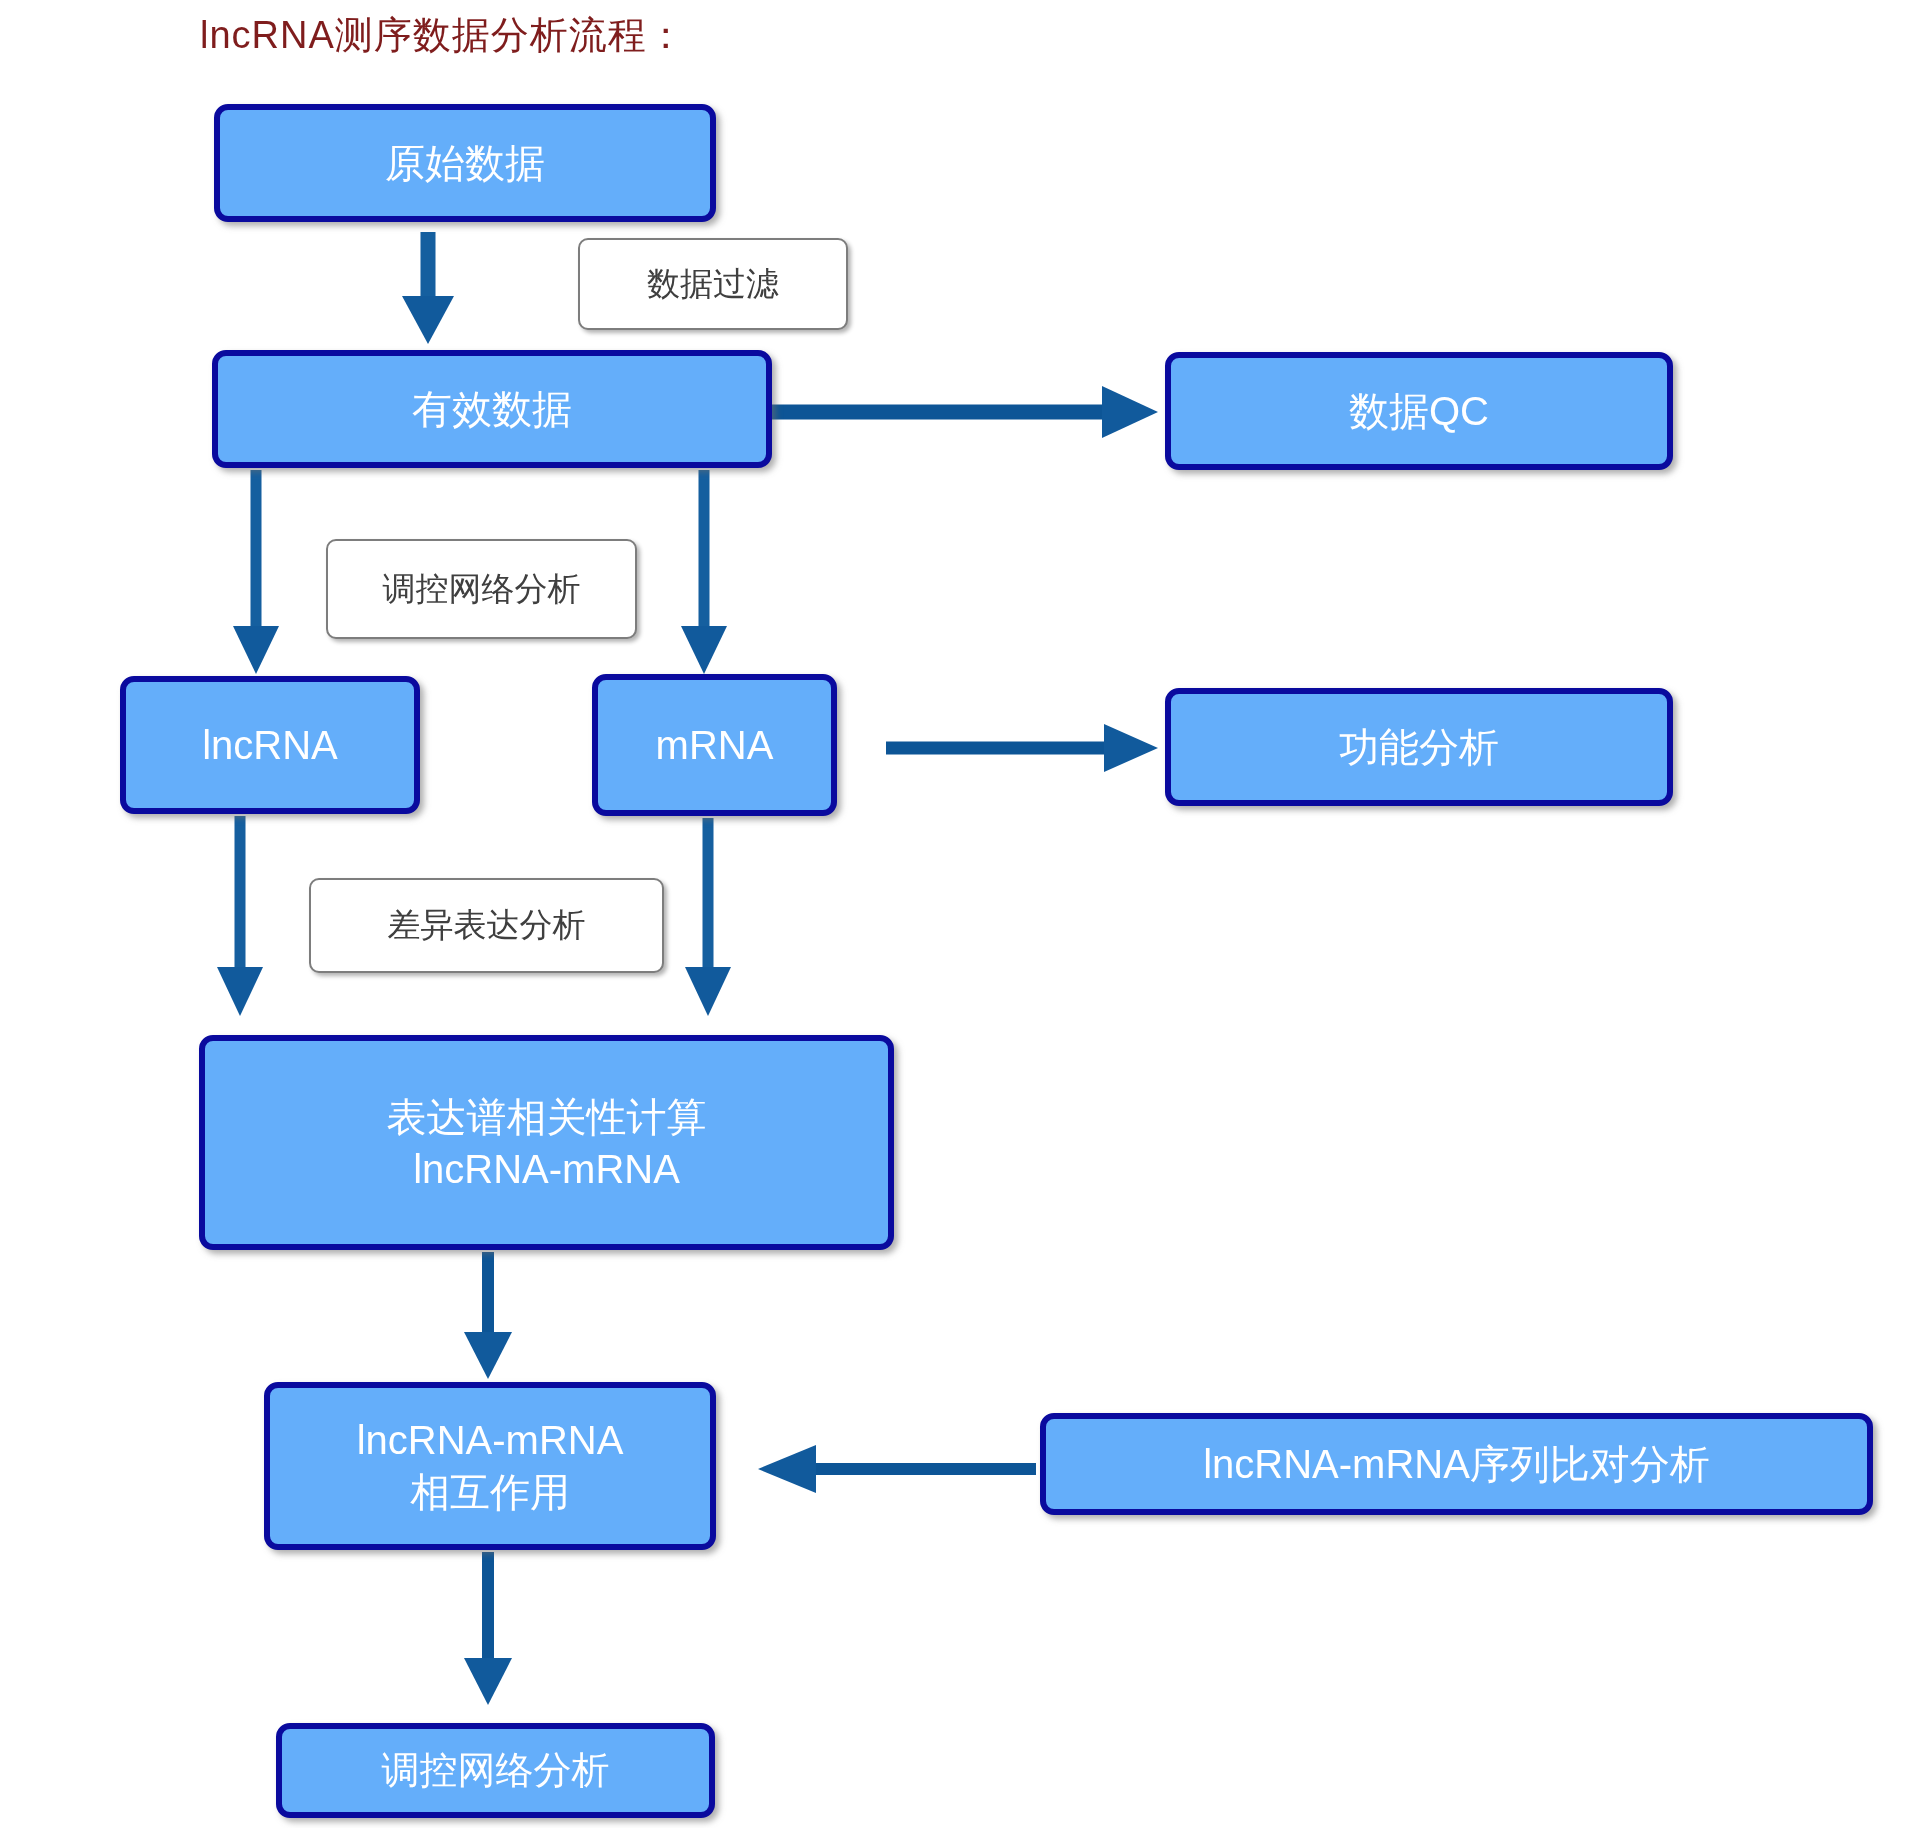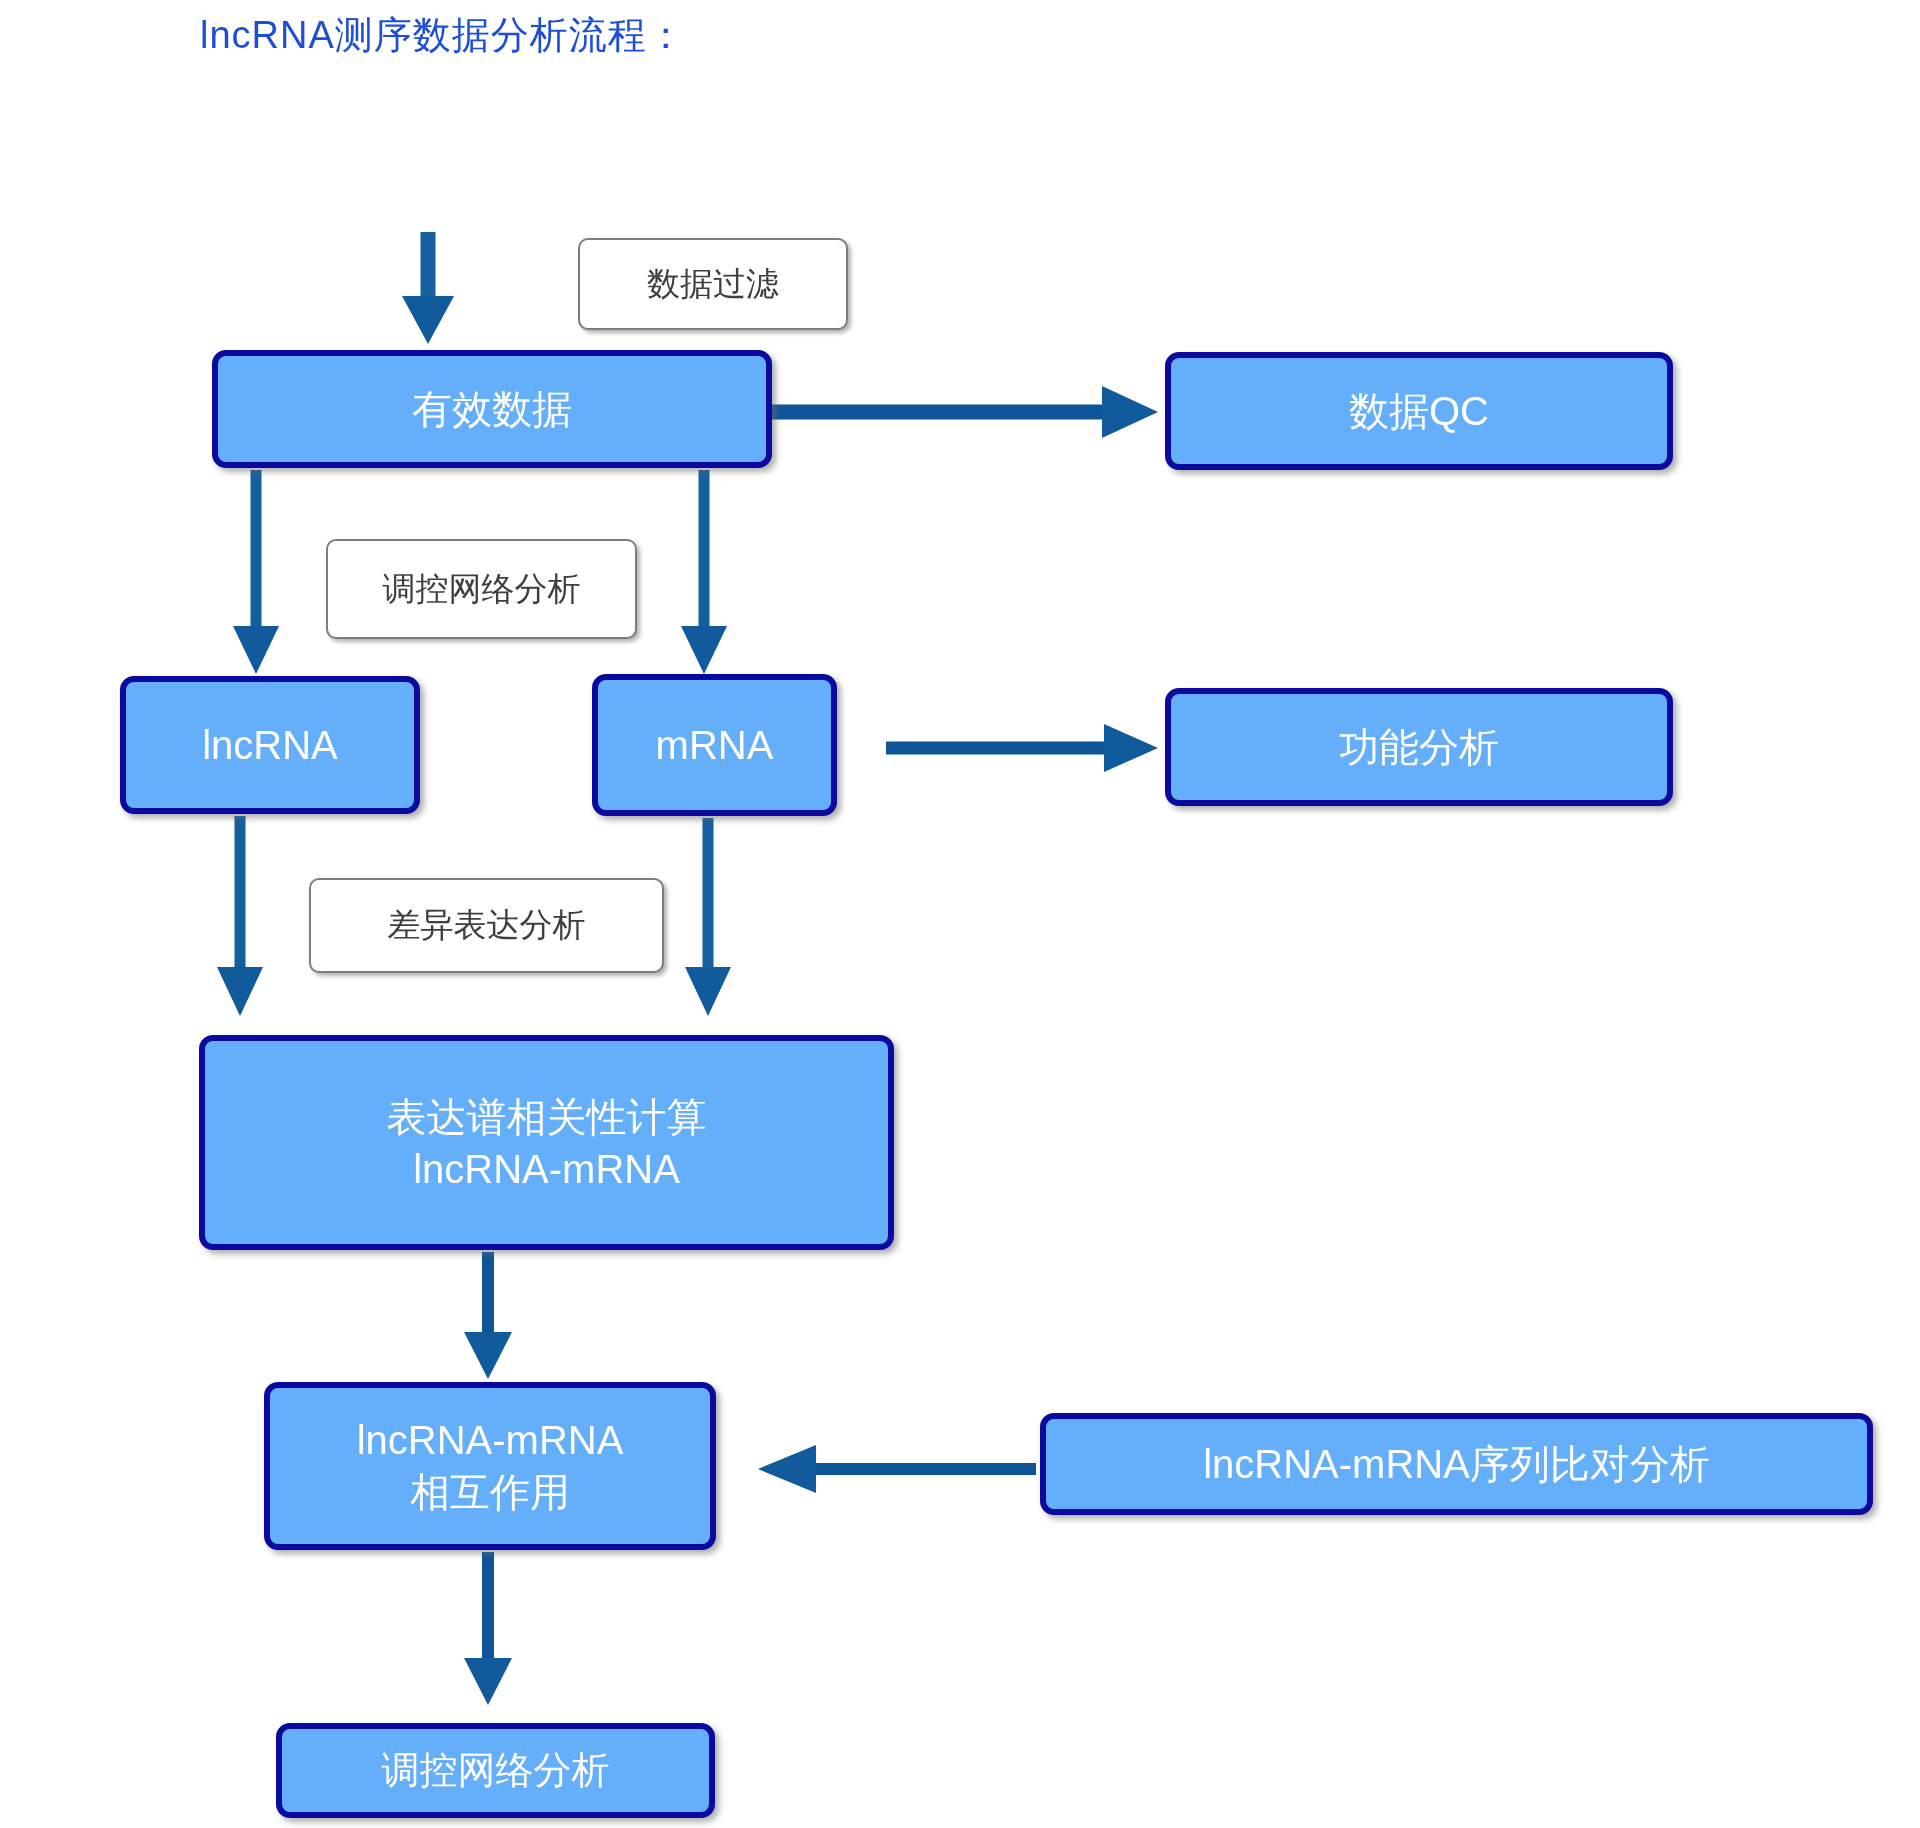--- a/index.html
+++ b/index.html
@@ -13,21 +13,21 @@
     width: 1920px;
     height: 1828px;
     background: #ffffff;
     overflow: hidden;
   }
   .page-title {
     position: absolute;
     left: 200px;
     top: 10px;
     font-size: 38px;
-    color: #1d4ed8;
+    color: #7f1d1d;
     letter-spacing: 1px;
   }
   .arrow-layer {
     position: absolute;
     left: 0;
     top: 0;
     width: 1920px;
     height: 1828px;
     pointer-events: none;
   }
@@ -132,20 +132,23 @@
         <polygon points="816,1445 816,1493 758,1469" stroke="none"></polygon>
       </g>
 
       <g>
         <line x1="488" y1="1552" x2="488" y2="1660" stroke-width="12" stroke="#0d5596"></line>
         <polygon points="464,1658 512,1658 488,1705" stroke="none"></polygon>
       </g>
     </g>
   </svg>
 
+  <div class="node n-raw">
+    <span>原始数据</span>
+  </div>
 
   <div class="edge-label l-filter">
     <span>数据过滤</span>
   </div>
 
   <div class="node n-valid">
     <span>有效数据</span>
   </div>
 
   <div class="node n-qc">

